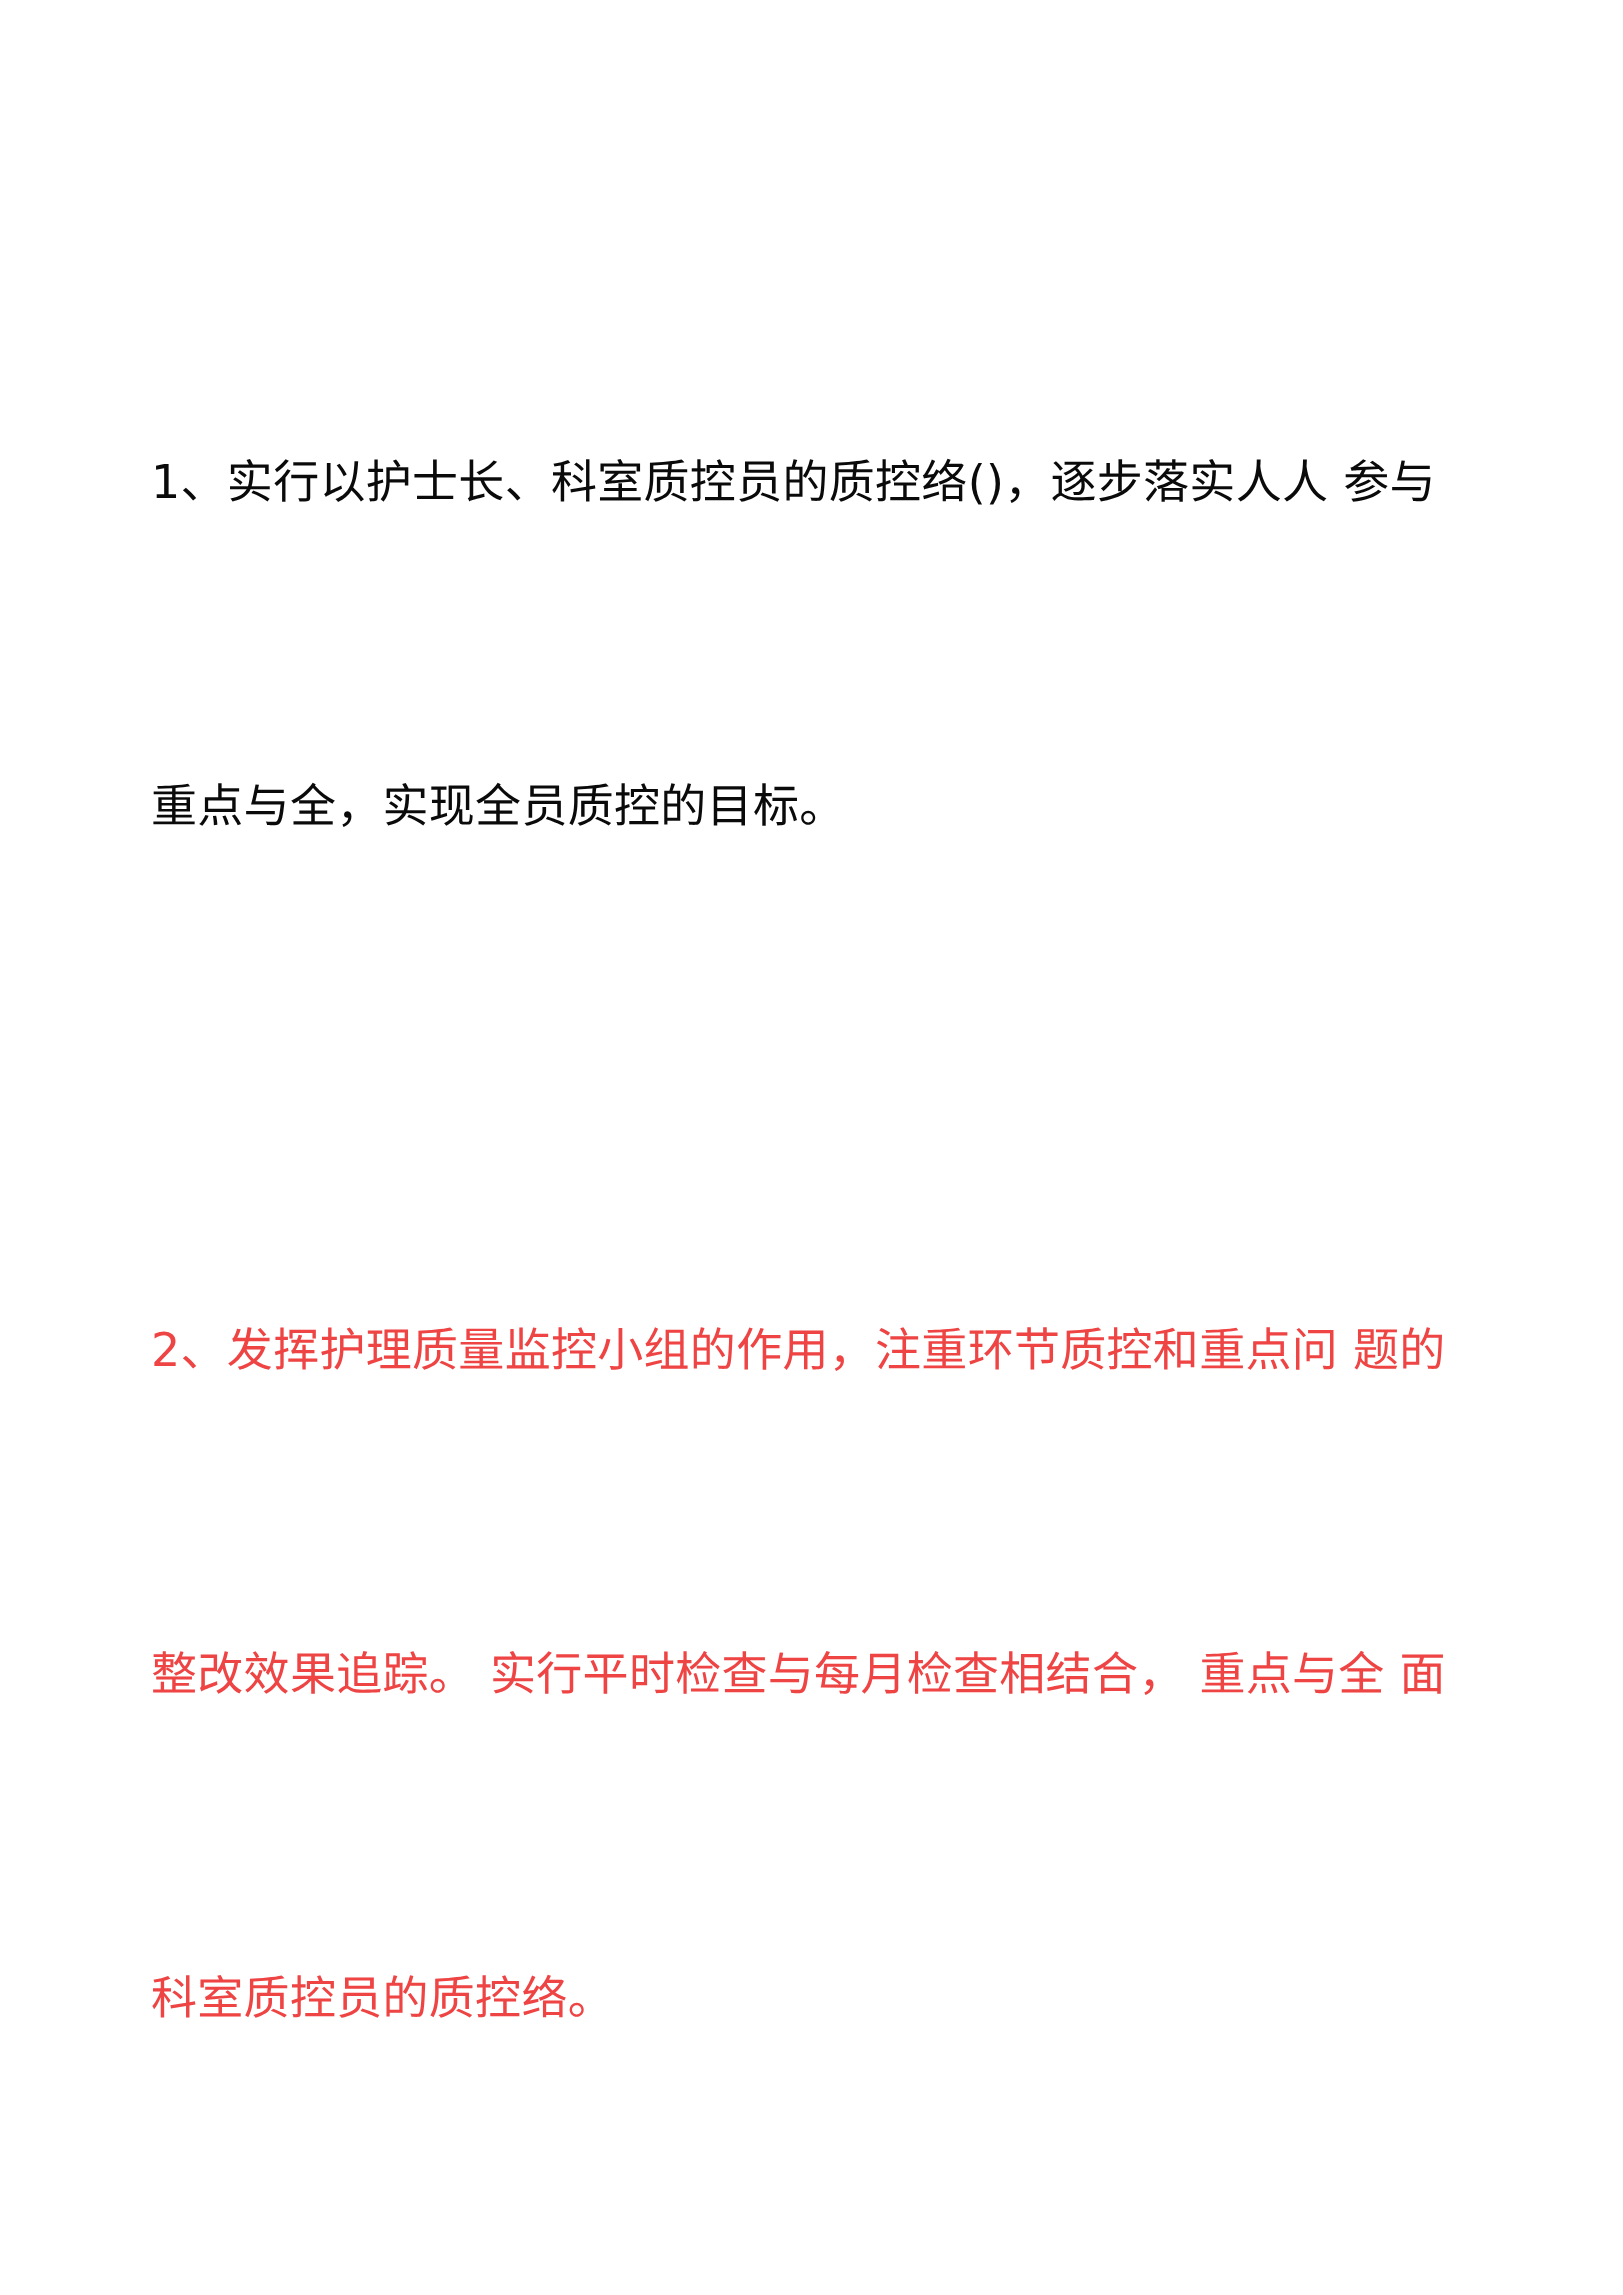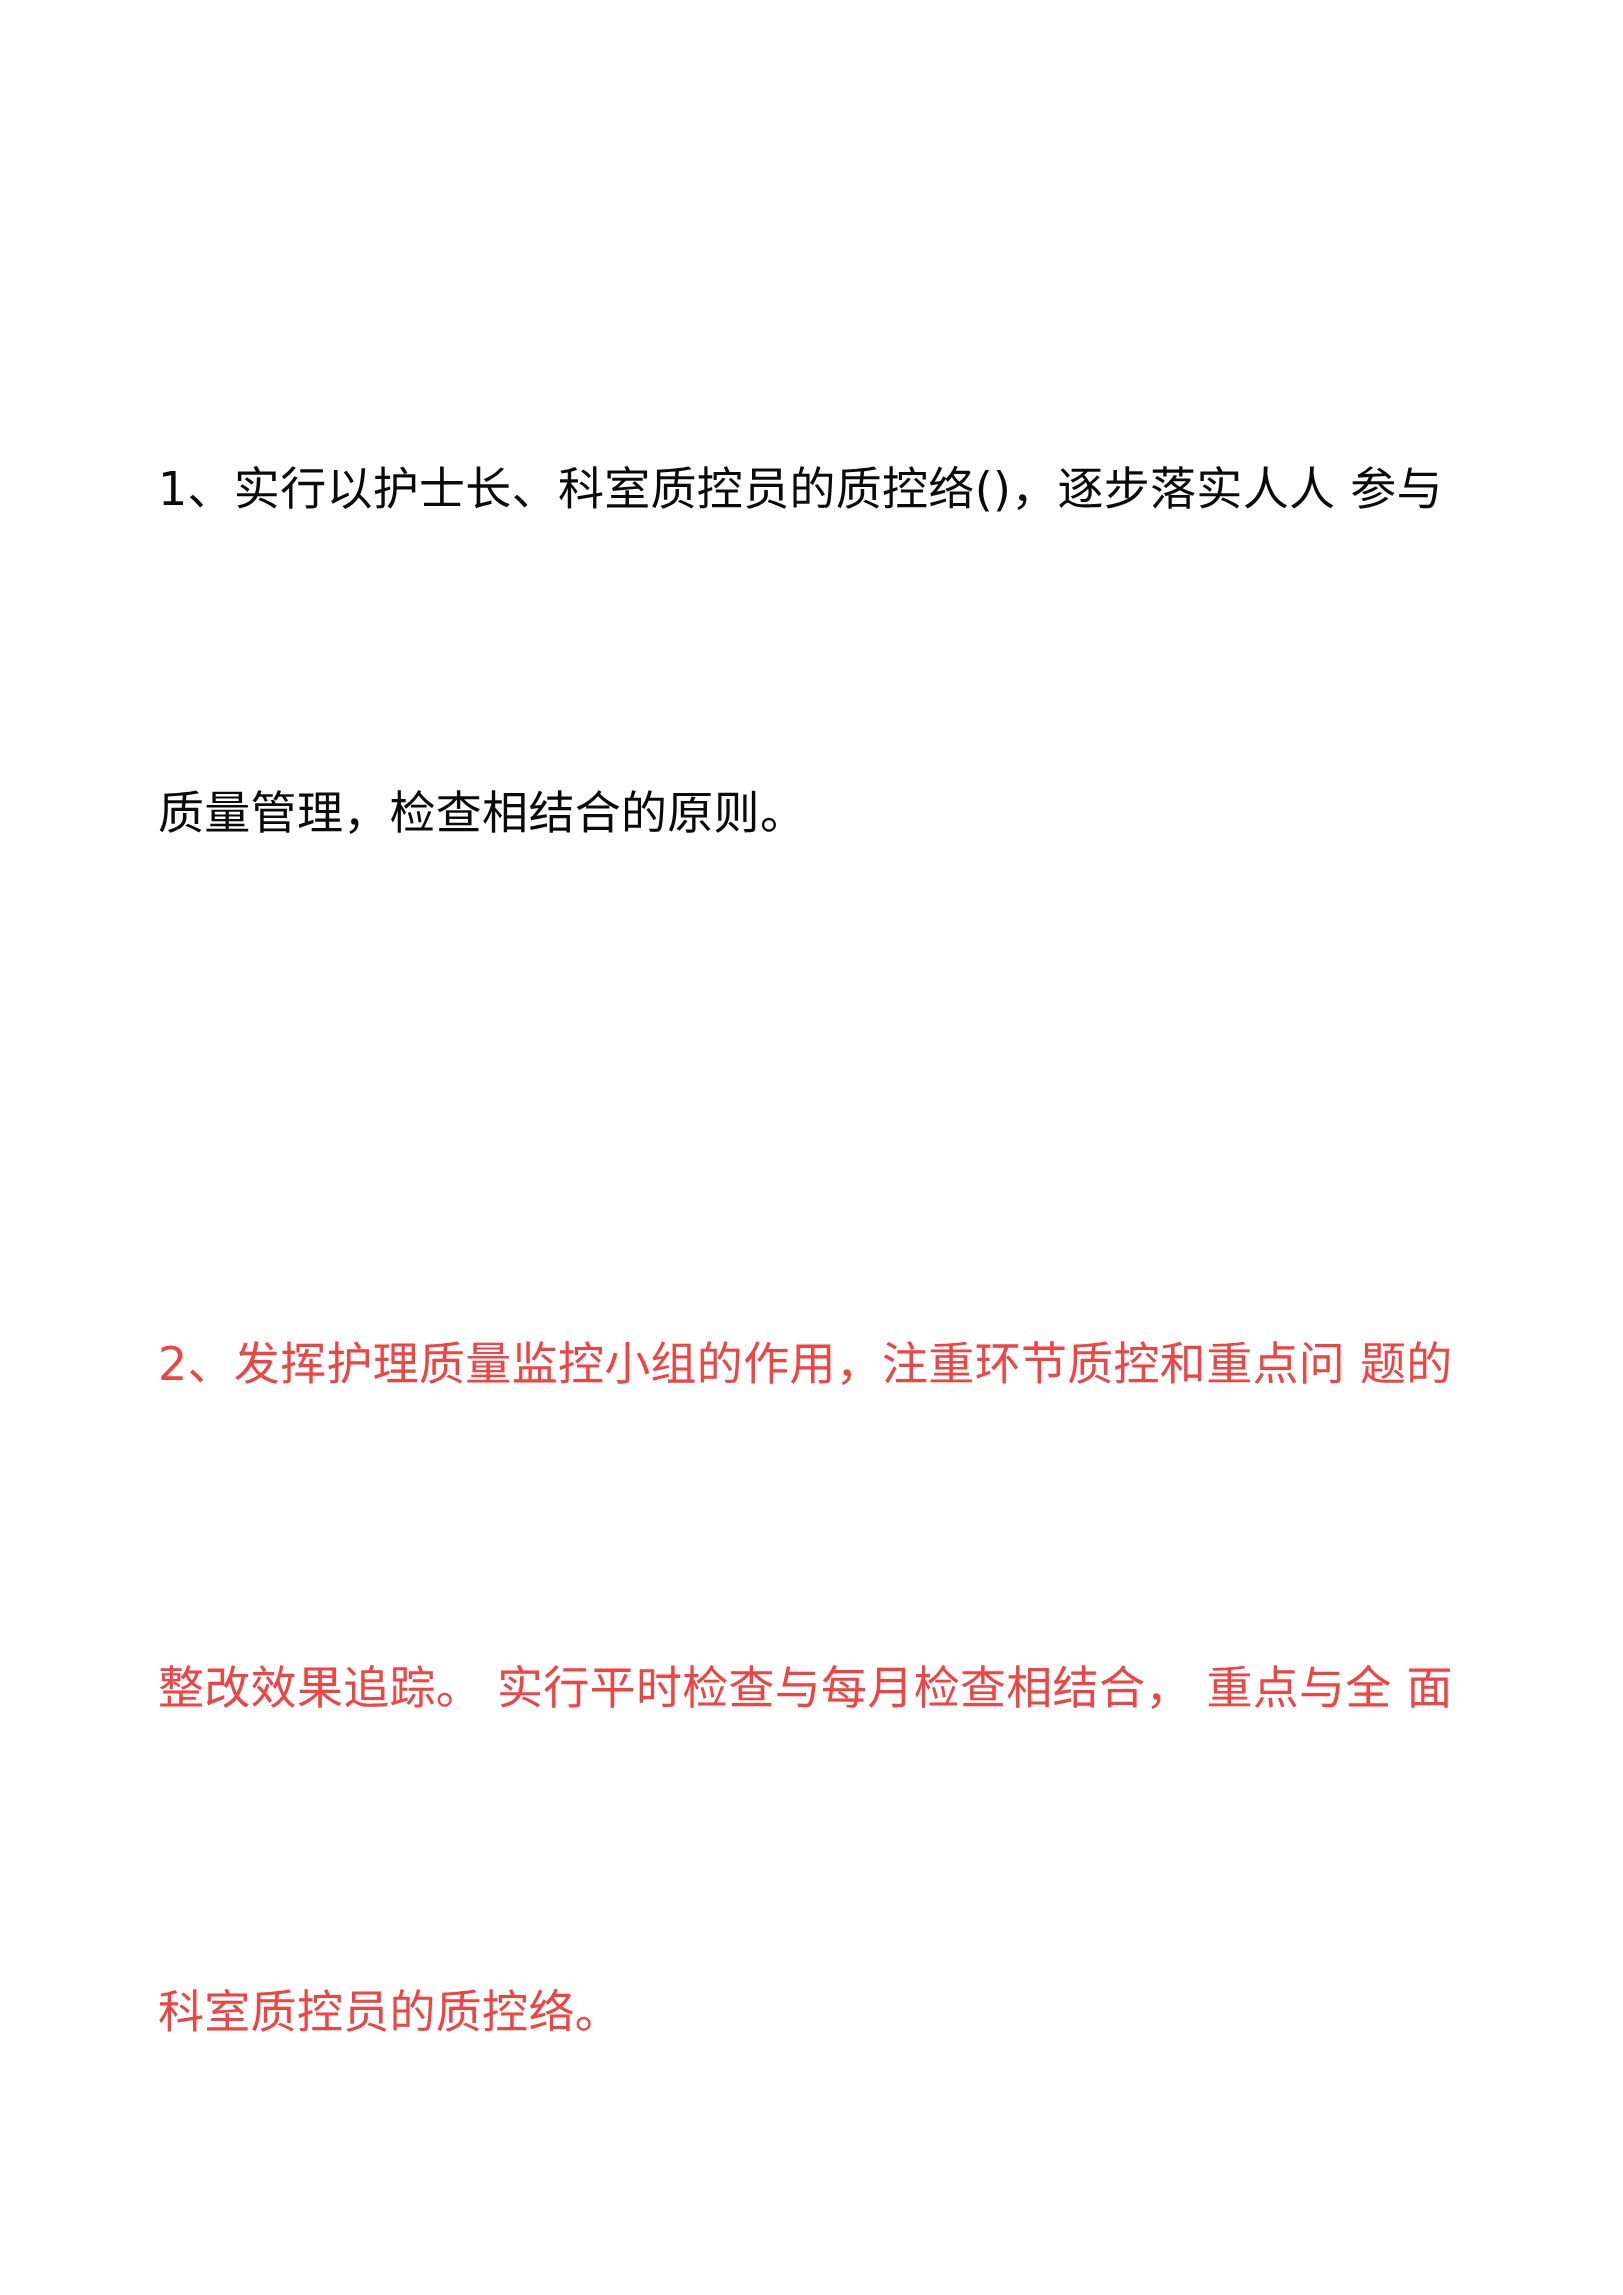--- a/index.html
+++ b/index.html
@@ -19,21 +19,21 @@
   }
 
   .doc-body {
     position: absolute;
     left: 147px;
     top: 208px;
     width: 1244px;
   }
 
   .para {
-    margin: 11px;
+    margin: 4px;
     padding: 0;
     color: #0a0a0a;
     font-family: "DejaVu Sans", "Liberation Sans", sans-serif;
     font-size: 46px;
     line-height: 108px;
     font-weight: 400;
     letter-spacing: 0.3px;
     white-space: pre-wrap;
     word-break: break-all;
     text-align: left;
@@ -46,21 +46,21 @@
   }
 </style>
 </head>
 <body>
 
 <div class="page" style="--page-bg: #ffffff;">
   <div class="doc-body">
 
     <p class="para" style="color: rgb(10, 10, 10);">
       <span class="ln">1、实行以护士长、科室质控员的质控络()，逐步落实人人 参与</span>
-      <span class="ln">质量管理，检查相结合的原则。</span>
+      <span class="ln">重点与全，实现全员质控的目标。</span>
     </p>
 
     <p class="para" style="color: #ef4444;">
       <span class="ln">2、发挥护理质量监控小组的作用，注重环节质控和重点问 题的</span>
       <span class="ln">整改效果追踪。 实行平时检查与每月检查相结合， 重点与全 面</span>
       <span class="ln">科室质控员的质控络。</span>
     </p>
 
     <p class="para" style="color: rgb(10, 10, 10);">
       

